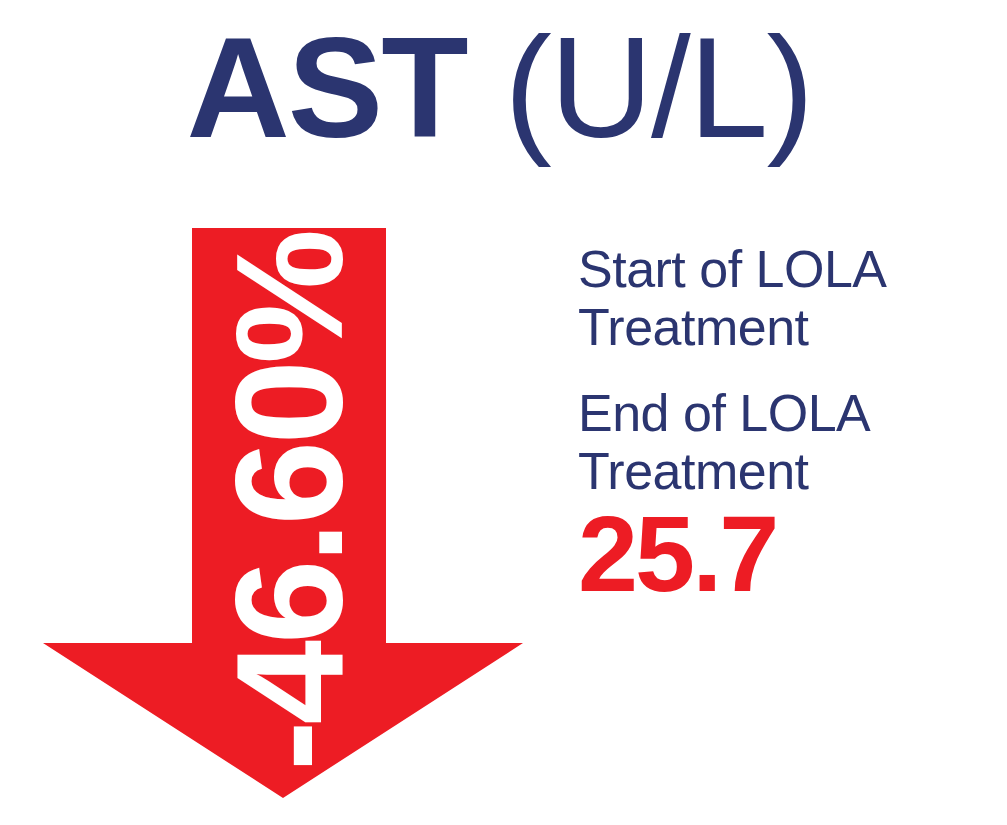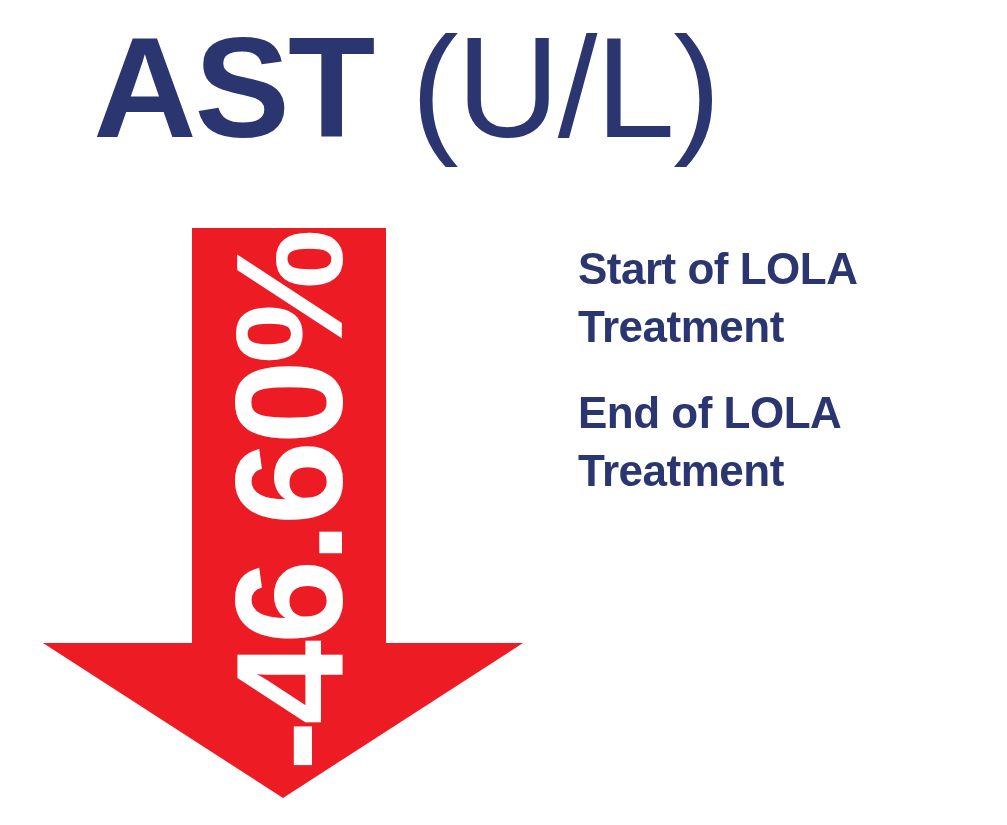--- a/index.html
+++ b/index.html
@@ -20,21 +20,21 @@
     background: #ffffff;
     overflow: hidden;
   }
 
   
   .title {
     position: absolute;
     left: 0;
     top: 14px;
     width: 812px;
-    text-align: center;
+    text-align: right;
     color: #2b3570;
     font-size: 143px;
     line-height: 148px;
     letter-spacing: -2px;
     white-space: nowrap;
     user-select: none;
   }
   .title .t-bold {
     font-weight: 700;
   }
@@ -86,22 +86,22 @@
     width: 410px;
   }
   .stat-block {
     margin: 0 0 28px 0;
   }
   .stat-block:last-child {
     margin-bottom: 0;
   }
   .stat-label {
     color: #2b3570;
-    font-weight: 700;
-    font-size: 44px;
+    font-weight: 400;
+    font-size: 52px;
     line-height: 58px;
     letter-spacing: -0.5px;
     white-space: pre-line;
     margin: 0;
   }
   .stat-value {
     color: #ed1c24;
     font-weight: 700;
     font-size: 108px;
     line-height: 100px;
@@ -130,17 +130,18 @@
   <div class="stats">
 
     <div class="stat-block">
       <p class="stat-label">Start of LOLA
 Treatment</p>
     </div>
 
     <div class="stat-block">
       <p class="stat-label">End of LOLA
 Treatment</p>
+      <p class="stat-value">25.7</p>
     </div>
 
   </div>
 
 </div>
 
 </body></html>

